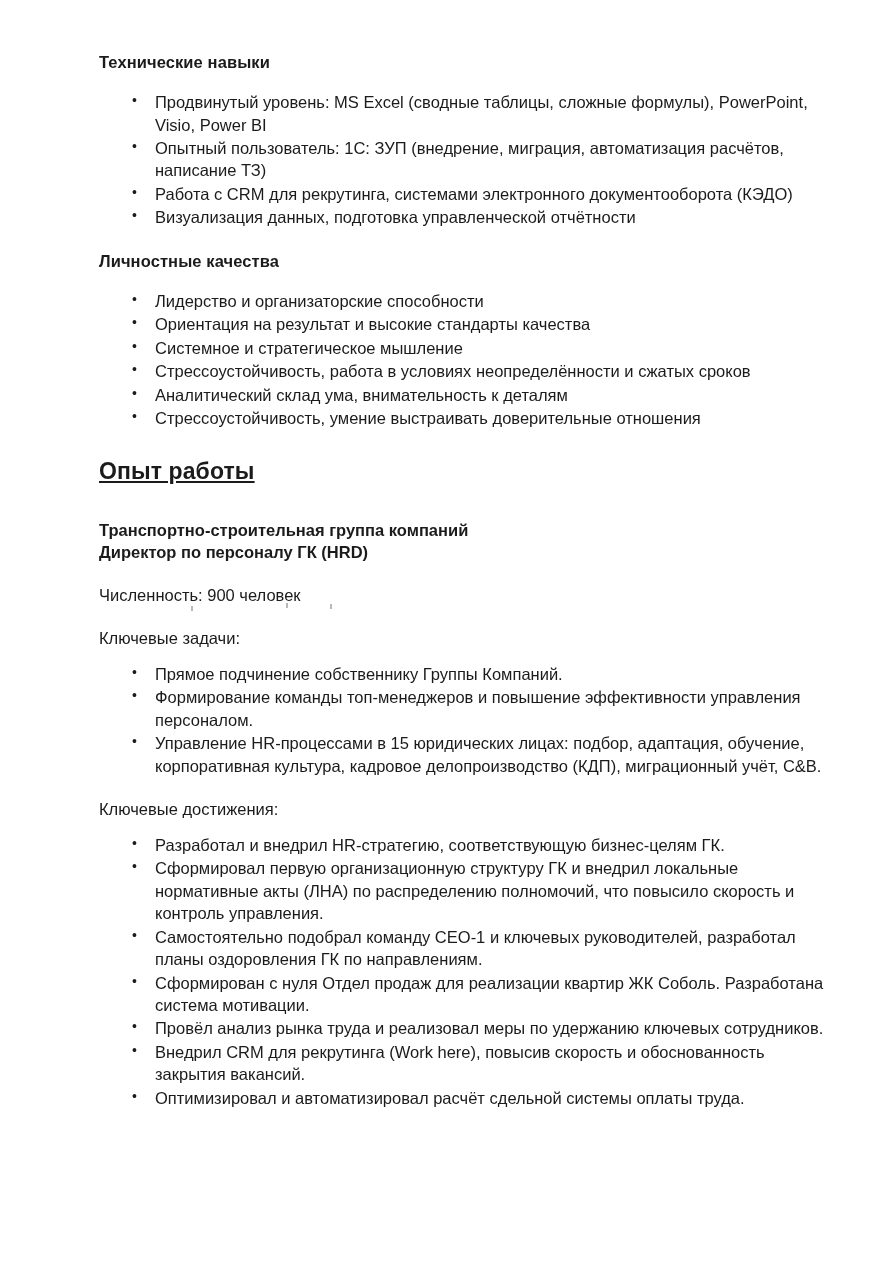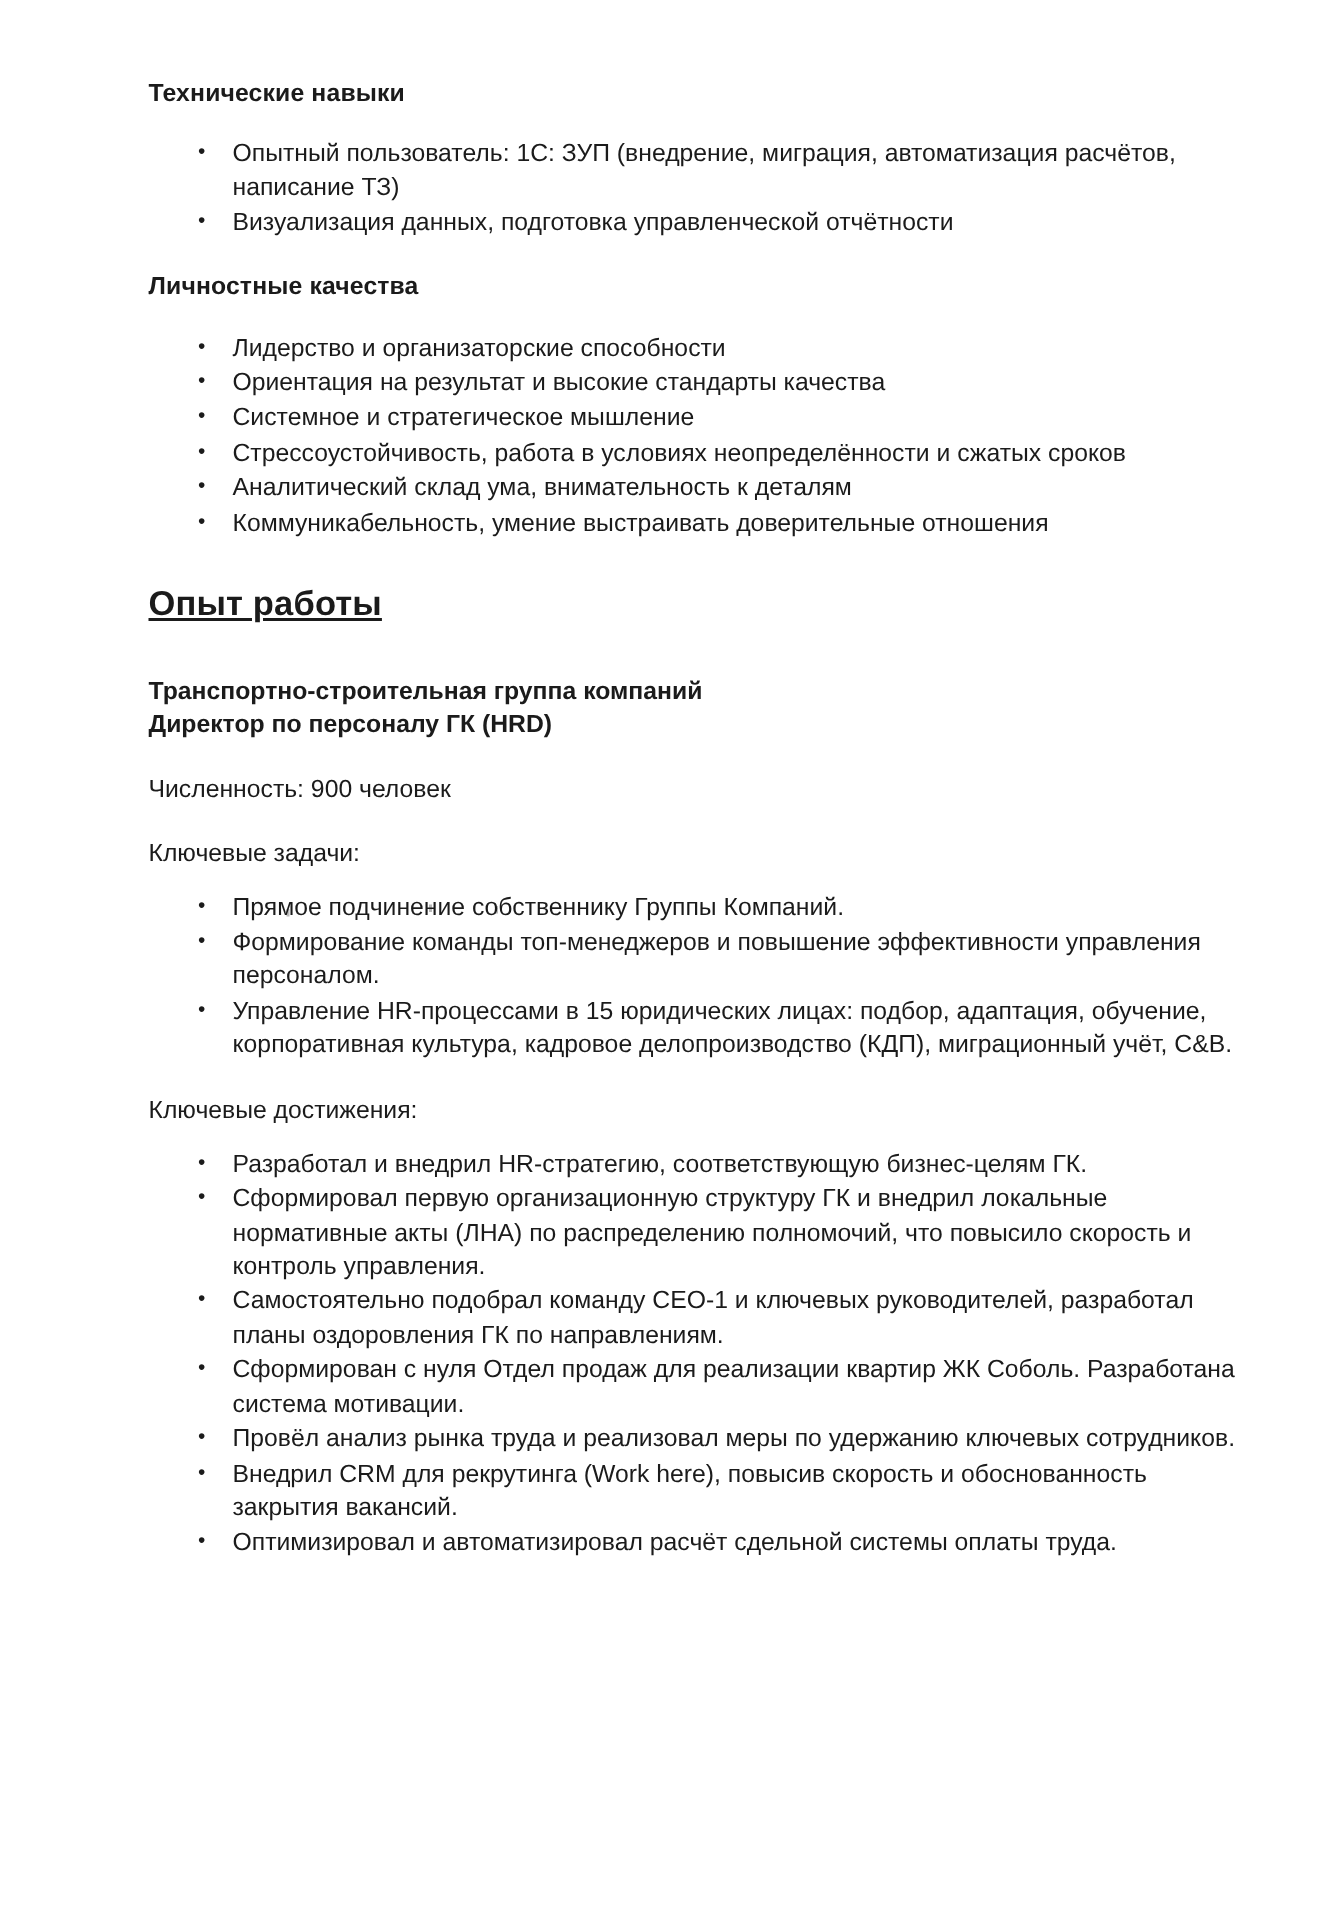--- a/index.html
+++ b/index.html
@@ -105,37 +105,39 @@
   <div class="speck" style="left:286px; top:591px;"></div>
   <div class="speck" style="left:330px; top:592px;"></div>
 
   <div class="content">
 
     <h2 class="h-sub">Технические навыки</h2>
 
     <div class="gap-after-head"></div>
 
     <ul class="bullets">
+      <li>Продвинутый уровень: MS Excel (сводные таблицы, сложные формулы), PowerPoint, Visio, Power BI</li>
       <li>Опытный пользователь: 1С: ЗУП (внедрение, миграция, автоматизация расчётов, написание ТЗ)</li>
+      <li>Работа с CRM для рекрутинга, системами электронного документооборота (КЭДО)</li>
       <li>Визуализация данных, подготовка управленческой отчётности</li>
     </ul>
 
     <div class="gap-md"></div>
 
     <h2 class="h-sub">Личностные качества</h2>
 
     <div class="gap-after-head"></div>
 
     <ul class="bullets">
       <li>Лидерство и организаторские способности</li>
       <li>Ориентация на результат и высокие стандарты качества</li>
       <li>Системное и стратегическое мышление</li>
       <li>Стрессоустойчивость, работа в условиях неопределённости и сжатых сроков</li>
       <li>Аналитический склад ума, внимательность к деталям</li>
-      <li>Коммуникабельность, умение выстраивать доверительные отношения</li>
+      <li>Стрессоустойчивость, умение выстраивать доверительные отношения</li>
     </ul>
 
     <div class="gap-lg"></div>
 
     <h1 class="h-major">Опыт работы</h1>
 
     <div class="gap-xl"></div>
 
     <p class="p-body bold">Транспортно-строительная группа компаний</p>
 

